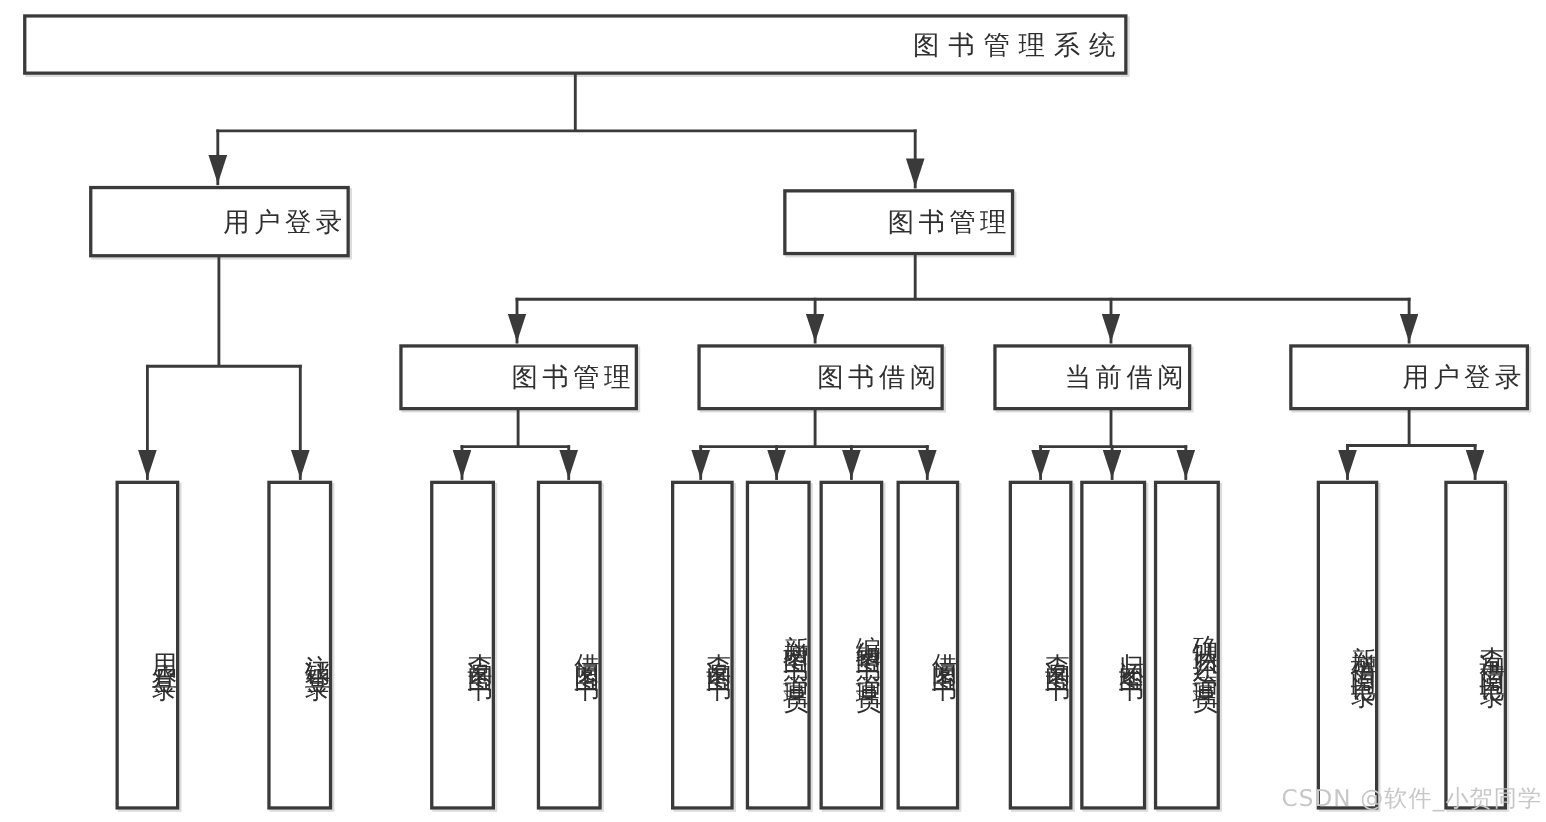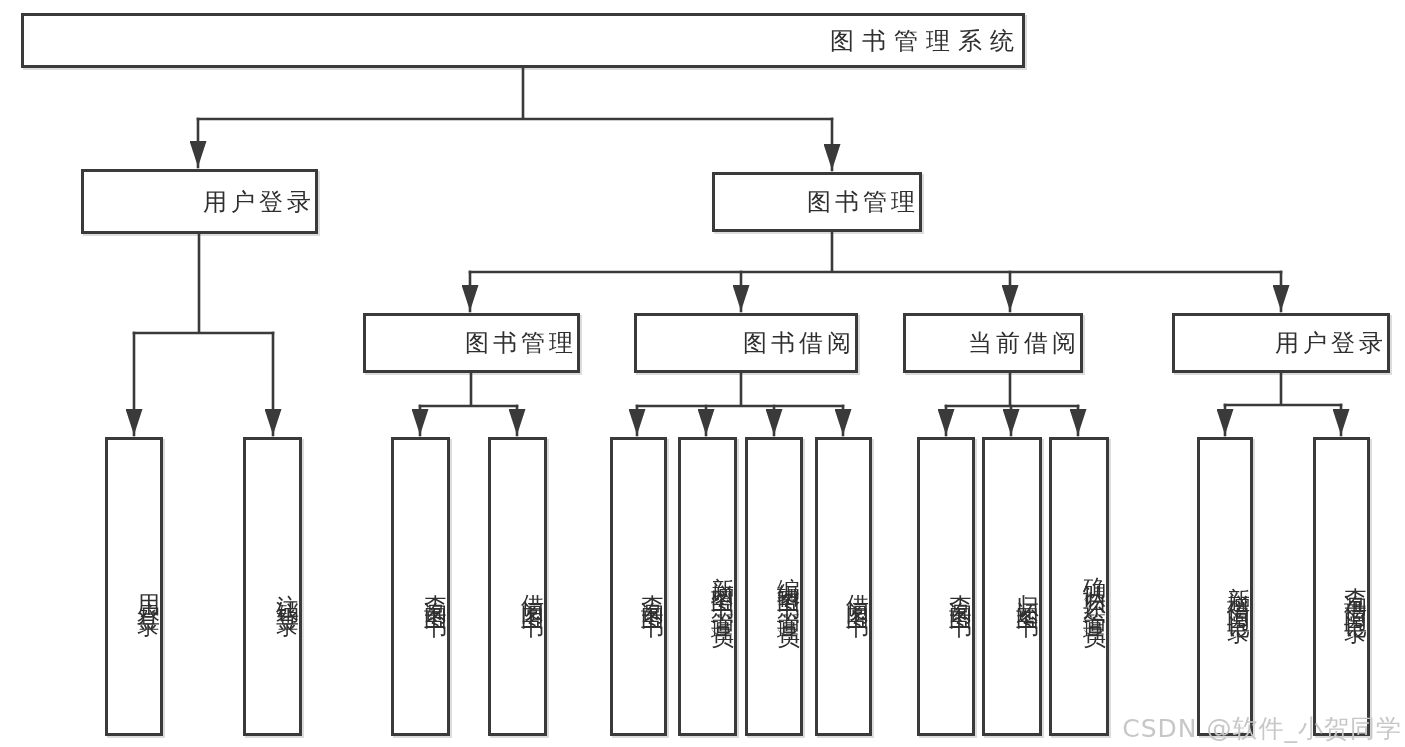--- a/index.html
+++ b/index.html
@@ -59,21 +59,21 @@
     font-size:23px;
     letter-spacing:7px;
     line-height:1;
     padding-top:7px; 
   }
   .watermark{
     position:absolute;
     right:3px;
     top:712px;
     z-index:3;
-    font-size:25px;
+    font-size:21px;
     letter-spacing:1px;
     color:var(--watermark);
     white-space:nowrap;
   }
 </style>
 </head>
 <body>
 
 <div id="canvas">
 

